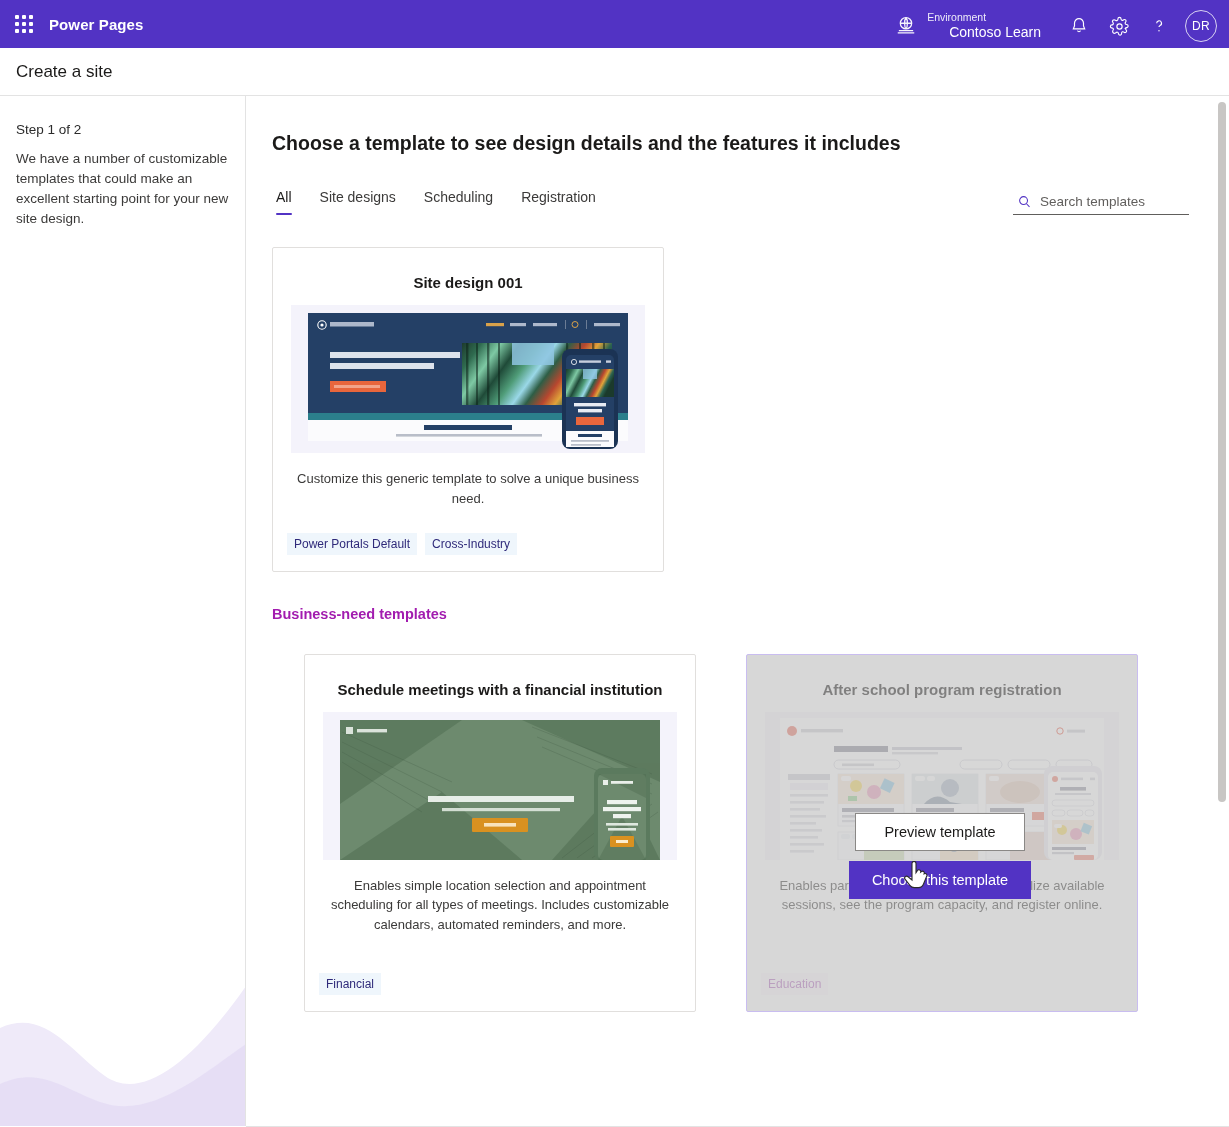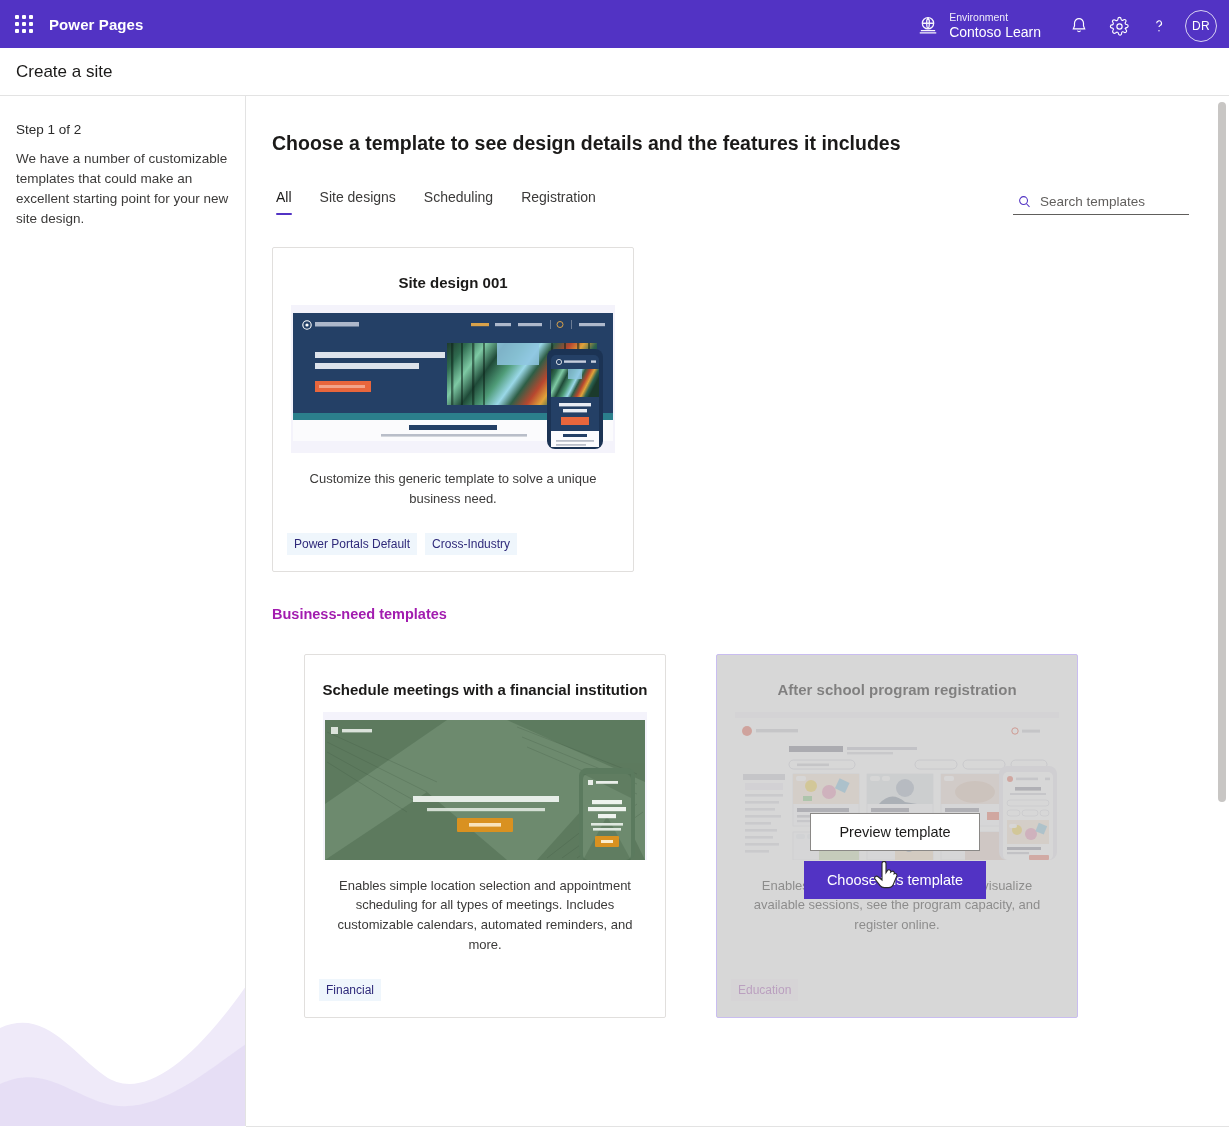--- a/index.html
+++ b/index.html
@@ -18,21 +18,21 @@
             display: grid; grid-template-columns: repeat(3,1fr);
             grid-template-rows: repeat(3,1fr); gap: 3px; cursor: pointer; }
   .waffle i { background: #fff; border-radius: 1px; display: block; }
   .brand { font-size: 15px; font-weight: bold; letter-spacing: .1px; }
   .topbar-right { position: absolute; right: 0; top: 0; height: 52px;
                   display: flex; align-items: center; }
   .env { display: flex; align-items: center; margin-right: 18px; cursor: pointer; }
   .env-icon { width: 22px; height: 22px; margin-right: 10px; opacity: .95; }
   .env-text { line-height: 1.15; }
   .env-label { font-size: 10.5px; opacity: .9; display: block; }
-  .env-name { font-size: 14px; display: block; margin-top: 1px; }
+  .env-name { font-size: 14px; display: block; margin-top: 1px; margin-left: 22px; }
   .ticon { width: 40px; height: 48px; display: flex; align-items: center;
            justify-content: center; cursor: pointer; }
   .avatar { width: 32px; height: 32px; border-radius: 50%; border: 1.4px solid #d8d2f2;
             display: flex; align-items: center; justify-content: center;
             font-size: 12px; margin: 0 12px 0 6px; cursor: pointer; letter-spacing:.4px;}
 
   
   .subheader { height: 48px; border-bottom: 1px solid #e3e3e3;
                display: flex; align-items: center; padding-left: 16px; background:#fff;}
   .subheader h1 { font-size: 17px; font-weight: normal; color: #1b1a19; }
@@ -66,21 +66,21 @@
   .tab:first-child.active::after { left: 4px; right: 14px; }
   .searchwrap { margin-left: auto; width: 176px; border-bottom: 1px solid #605e5c;
                 display: flex; align-items: center; padding: 3px 2px 5px 2px; }
   .searchwrap svg { flex: 0 0 auto; margin: 0 8px 0 2px; }
   .searchwrap input { border: 0; outline: 0; font-size: 13.5px; color: #323130;
                       width: 100%; font-family: inherit; background: transparent; }
   .searchwrap input::placeholder { color: #605e5c; }
 
   
   .cards-row { display: flex; gap: 18px; margin-top: 32px; }
-  .card { width: 362px; background: #fff; border: 1px solid #e1dfdd;
+  .card { width: 392px; background: #fff; border: 1px solid #e1dfdd;
           border-radius: 2px; display: flex; flex-direction: column;
           position: relative; cursor: pointer; }
   .card .ctitle { font-size: 15px; font-weight: bold; color: #1b1a19;
                   text-align: center; padding: 26px 16px 14px 16px; }
   .thumb { height: 148px; margin: 0 18px; overflow: hidden; position: relative;
            background: #f3f2fa; }
   .cdesc { font-size: 13px; color: #3b3a39; text-align: center;
            padding: 16px 20px 10px 20px; line-height: 1.52; }
   .tags { margin-top: auto; padding: 14px 14px 16px 14px; display: flex; gap: 8px; }
   .tag { font-size: 12px; padding: 4px 7px; background: #eff6fc; color: #2f2a7a; }

